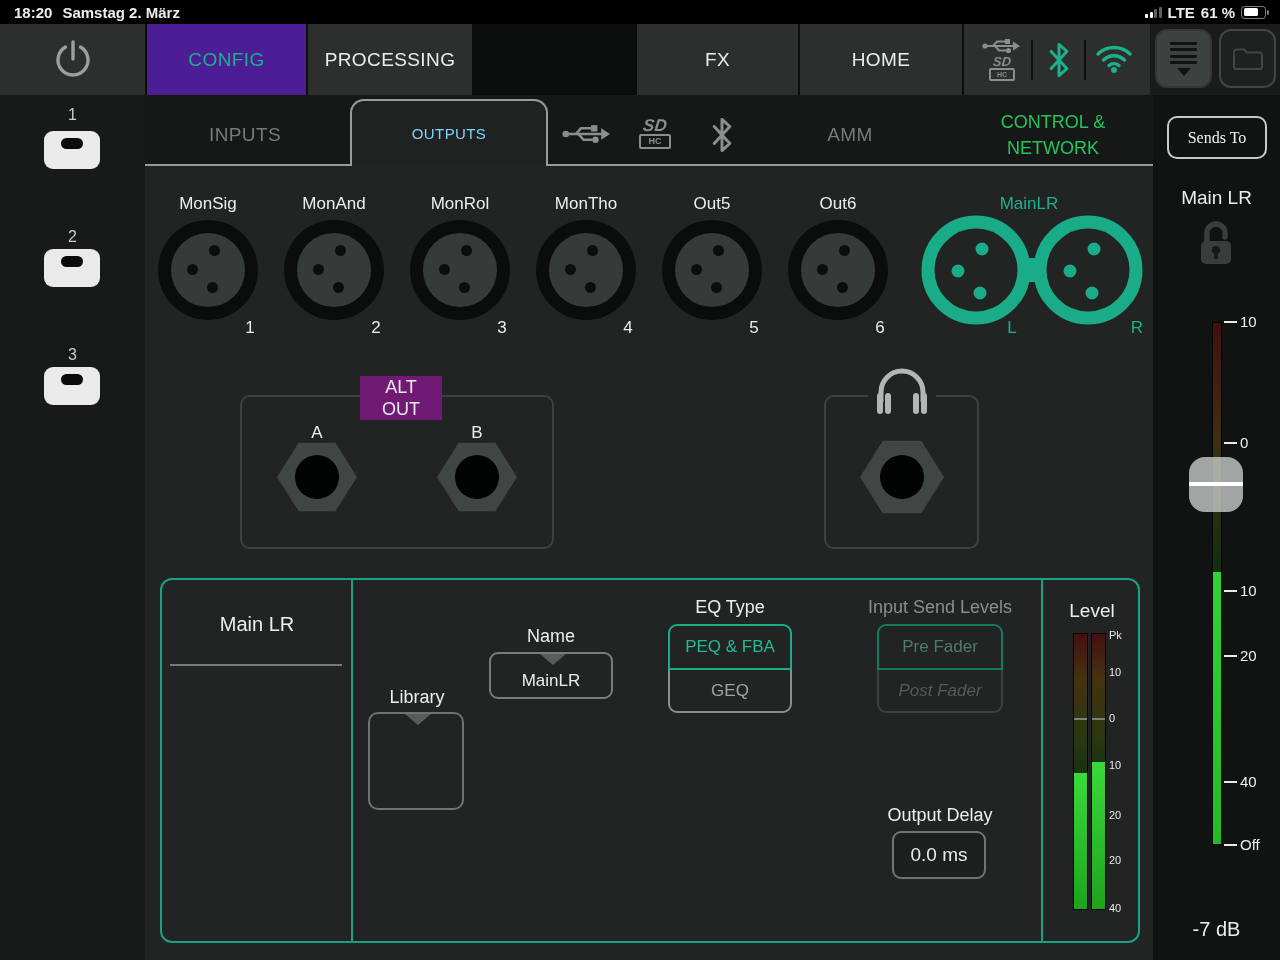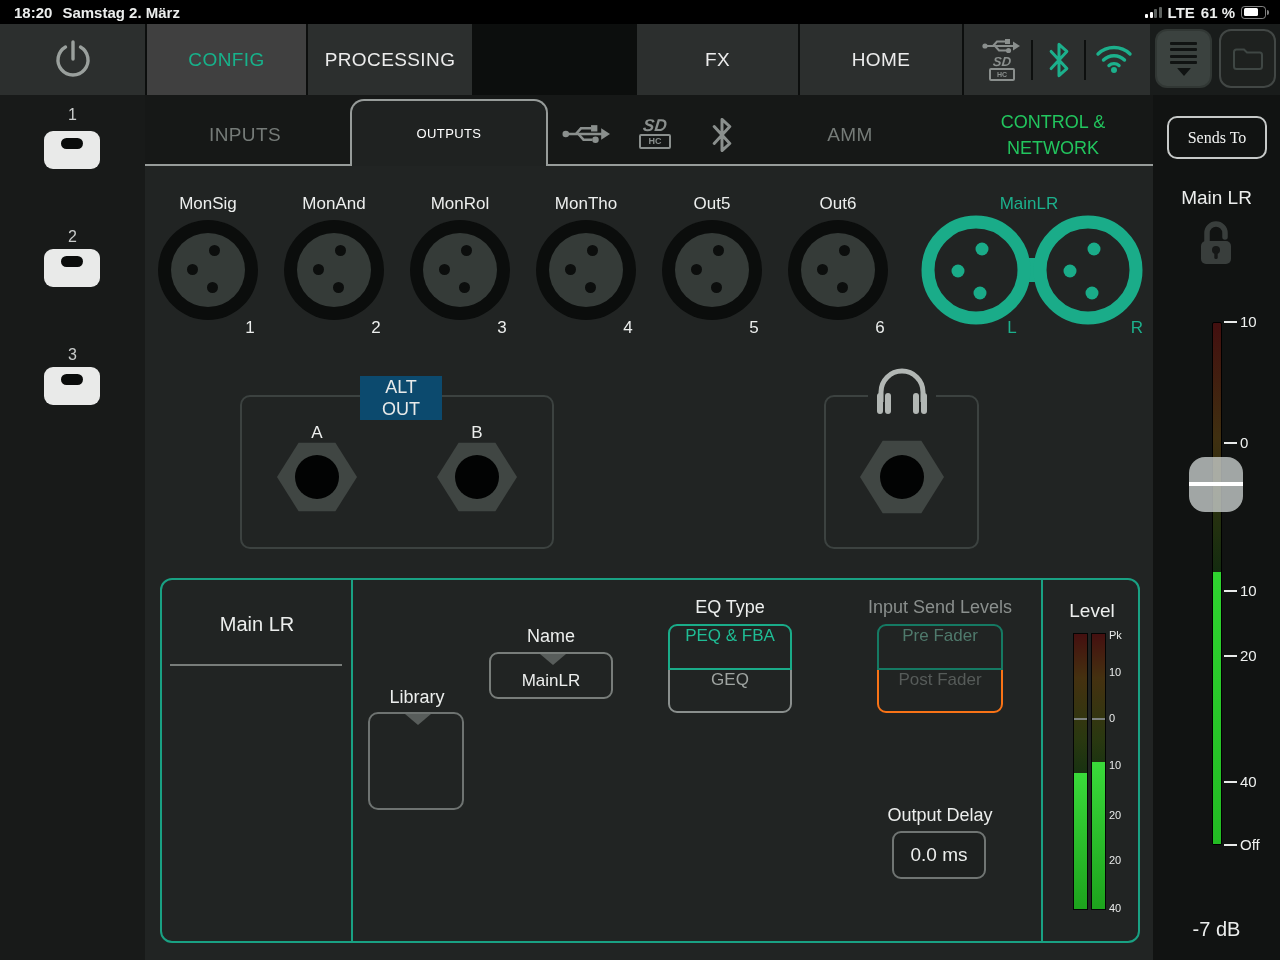--- a/index.html
+++ b/index.html
@@ -12,58 +12,58 @@
              justify-content:space-between;padding:0 14px;box-sizing:border-box;font-size:15px;font-weight:600;}
   .statusbar .right{display:flex;align-items:center;gap:6px;font-weight:600;}
   .sigbars{display:flex;align-items:flex-end;gap:1.5px;height:11px;}
   .sigbars i{display:block;width:3px;border-radius:1px;background:#5c605e;}
   .sigbars i.lit{background:#fff;}
   .batt{position:relative;width:23px;height:11px;border:1px solid rgba(255,255,255,0.5);border-radius:3.5px;}
   .batt .fill{position:absolute;left:1.5px;top:1.5px;bottom:1.5px;width:61%;background:#fff;border-radius:1.5px;}
   .batt .nub{position:absolute;right:-3.5px;top:3px;width:2px;height:5px;background:rgba(255,255,255,0.5);border-radius:0 2px 2px 0;}
   
   .navbtn{top:24px;height:71px;background:#2c2f2e;font-size:19px;letter-spacing:.4px;color:#ececec;cursor:default;}
-  .navbtn.sel{background:#404040;color:#17b28b;}
+  .navbtn.sel{background:#4c1d95;color:#17b28b;}
   .navright{left:1150px;top:24px;width:130px;height:71px;background:#191c1b;}
   .sqbtn{top:29px;width:57px;height:59px;border-radius:12px;}
   .menubtn{background:#3b423f;border:2px solid #23272566;box-sizing:border-box;display:flex;flex-direction:column;align-items:center;justify-content:center;gap:3.5px;}
   .menubtn i{display:block;width:27px;height:3px;background:#101312;border-radius:1px;}
   .menubtn .tri{width:0;height:0;border-left:7px solid transparent;border-right:7px solid transparent;border-top:8px solid #101312;background:none;}
   .folderbtn{background:#1e211f;border:2px solid #424745;box-sizing:border-box;}
   .iosep{top:40px;width:2px;height:40px;background:#0d0f0e;}
   
   .sidebar{left:0;top:95px;width:145px;height:865px;background:#181a19;}
   .snaplabel{left:0;width:145px;height:17px;font-size:16px;color:#c9cccb;}
   .snapbtn{left:44px;width:56px;height:38px;background:#e9eae9;border-radius:9px;}
   .snapbtn .pill{position:absolute;left:17px;top:7px;width:22px;height:11px;background:#0a0c0b;border-radius:6px;}
   
   .tabstrip{left:145px;top:95px;width:1008px;height:71px;background:#161817;}
   .tabunderline{left:145px;top:164px;width:1008px;height:2px;background:#979c9a;z-index:1;}
   .tabtext{font-size:19px;letter-spacing:.4px;color:#757b78;}
   .outtab{left:350px;top:99px;width:198px;height:67px;background:#1f2221;border:2px solid #979c9a;border-bottom:none;
-          border-radius:14px 14px 0 0;box-sizing:border-box;z-index:2;font-size:13px;color:#ffffff;letter-spacing:.4px;}
+          border-radius:14px 14px 0 0;box-sizing:border-box;z-index:2;font-size:15px;color:#7dd3fc;letter-spacing:.4px;}
   .ctrl2{font-size:18px;line-height:26px;color:#22c55e;}
   
   .content{left:145px;top:166px;width:1008px;height:794px;background:#212423;}
   .xlr{width:100px;height:100px;border-radius:50%;background:#0b0d0c;}
   .xlr .in{position:absolute;left:13px;top:13px;width:74px;height:74px;border-radius:50%;background:#353b38;}
   .xlr .pin{position:absolute;width:11px;height:11px;border-radius:50%;background:#0c0e0d;}
   .xlr .p1{left:51px;top:25px;} .xlr .p2{left:29px;top:44px;} .xlr .p3{left:49px;top:62px;}
   .clabel{height:20px;font-size:17px;color:#eceeed;}
   .cnum{height:20px;font-size:17px;color:#eceeed;}
   .teal{color:#1cb08c !important;}
   .groupbox{border:2px solid #3c4240;border-radius:10px;box-sizing:border-box;}
   .hex{width:80px;height:70px;background:#40464
 3;background:#404643;clip-path:polygon(27% 1%,73% 1%,100% 50%,73% 99%,27% 99%,0% 50%);}
   .hex .hole{position:absolute;left:50%;top:50%;transform:translate(-50%,-50%);width:44px;height:44px;border-radius:50%;background:#020303;}
-  .alttitle{background:#0c4a6e;font-size:18px;line-height:22px;color:#e8eae9;z-index:2;padding:0 4px;}
+  .alttitle{background:#701a75;font-size:18px;line-height:22px;color:#e8eae9;z-index:2;padding:0 4px;}
   
   .tealborder{border:2px solid #19a183;border-radius:12px;box-sizing:border-box;}
   .tealdiv{background:#19a183;}
-  .optbtn{box-sizing:border-box;font-size:17px;display:flex;justify-content:center;}
+  .optbtn{box-sizing:border-box;font-size:17px;display:flex;align-items:center;justify-content:center;}
   .valbox{box-sizing:border-box;border:2px solid #787d7a;border-radius:9px;background:#1d201f;}
   .notch{position:absolute;top:0;width:0;height:0;border-left:13px solid transparent;border-right:13px solid transparent;border-top:11px solid #585d5b;}
   .meter{width:15px;border:1px solid #040504;box-sizing:border-box;
          background:linear-gradient(180deg,#451010 0%,#453110 16%,#2a3810 38%,#123012 55%,#0d240d 100%);}
   .meter .lit{position:absolute;left:0;right:0;bottom:0;background:linear-gradient(180deg,#3ada3a 0%,#1da31d 100%);}
   .meter .zero{position:absolute;left:0;right:0;top:0;height:2px;background:#7c817e;}
   .scalelab{font-size:11px;color:#e8eae9;height:14px;line-height:14px;}
   
   .rpanel{left:1153px;top:95px;width:127px;height:865px;background:#111312;}
   .sendsbtn{border:2px solid #c6c9c8;border-radius:10px;box-sizing:border-box;font-size:16px;color:#f2f3f2;}
@@ -334,21 +334,21 @@
       <span>PEQ &amp; FBA</span>
     </div>
   <div class="abs optbtn" style="left:668px;top:668px;width:124px;height:45px;border:2px solid #8a8f8d;border-radius:0 0 9px 9px;color:#a0a5a2;">
       <span>GEQ</span>
     </div>
 
   <div class="abs ctr" style="left:858px;top:597px;width:164px;height:20px;font-size:18px;color:#8a8f8d;">Input Send Levels</div>
   <div class="abs optbtn" style="left:877px;top:624px;width:126px;height:46px;border:2px solid #157a63;border-radius:9px 9px 0 0;color:#4f7a6c;z-index:2;">
       <span>Pre Fader</span>
     </div>
-  <div class="abs optbtn" style="left:877px;top:668px;width:126px;height:45px;border:2px solid #f97316;border-radius:0 0 9px 9px;color:#565b59;">
+  <div class="abs optbtn" style="left:877px;top:668px;width:126px;height:45px;border:2px solid #404040;border-radius:0 0 9px 9px;color:#565b59;font-style:italic;">
       <span>Post Fader</span>
     </div>
 
   <div class="abs ctr" style="left:870px;top:804px;width:140px;height:22px;font-size:18px;">Output Delay</div>
   <div class="abs ctr valbox" style="left:892px;top:831px;width:94px;height:48px;border-color:#707573;font-size:19px;">
       <span>0.0 ms</span>
     </div>
 
   <div class="abs ctr" style="left:1057px;top:600px;width:70px;height:22px;font-size:19px;">Level</div>
   <div class="abs meter" style="left:1073px;top:633px;height:277px;">

